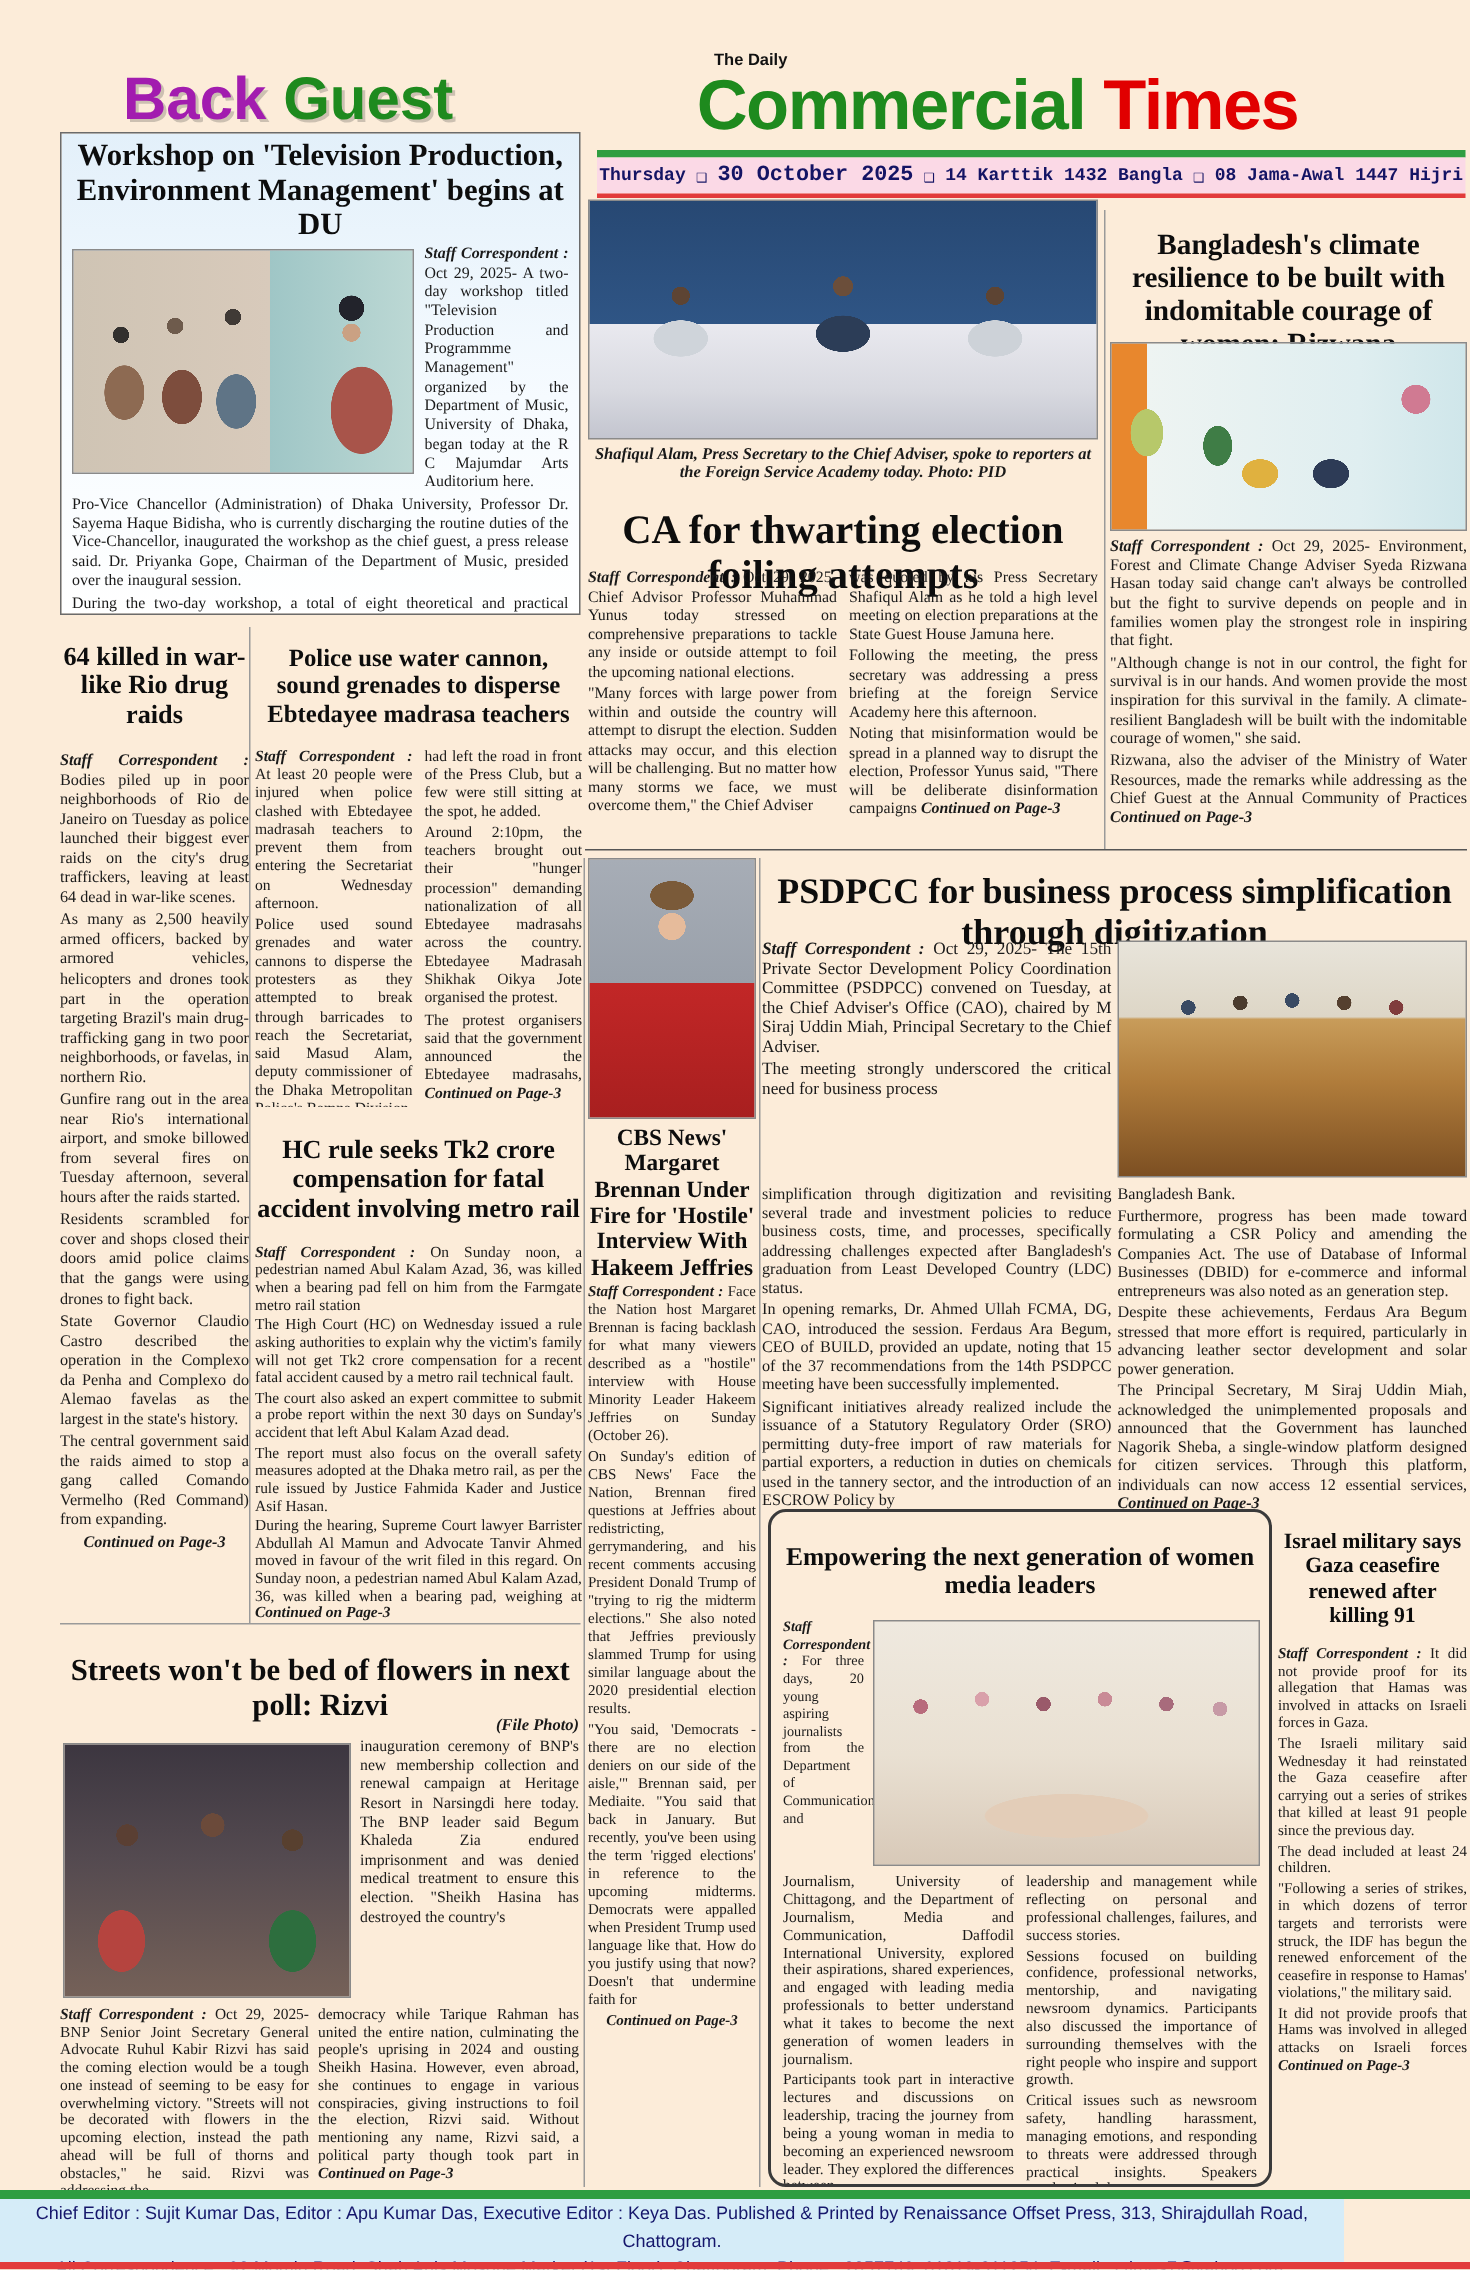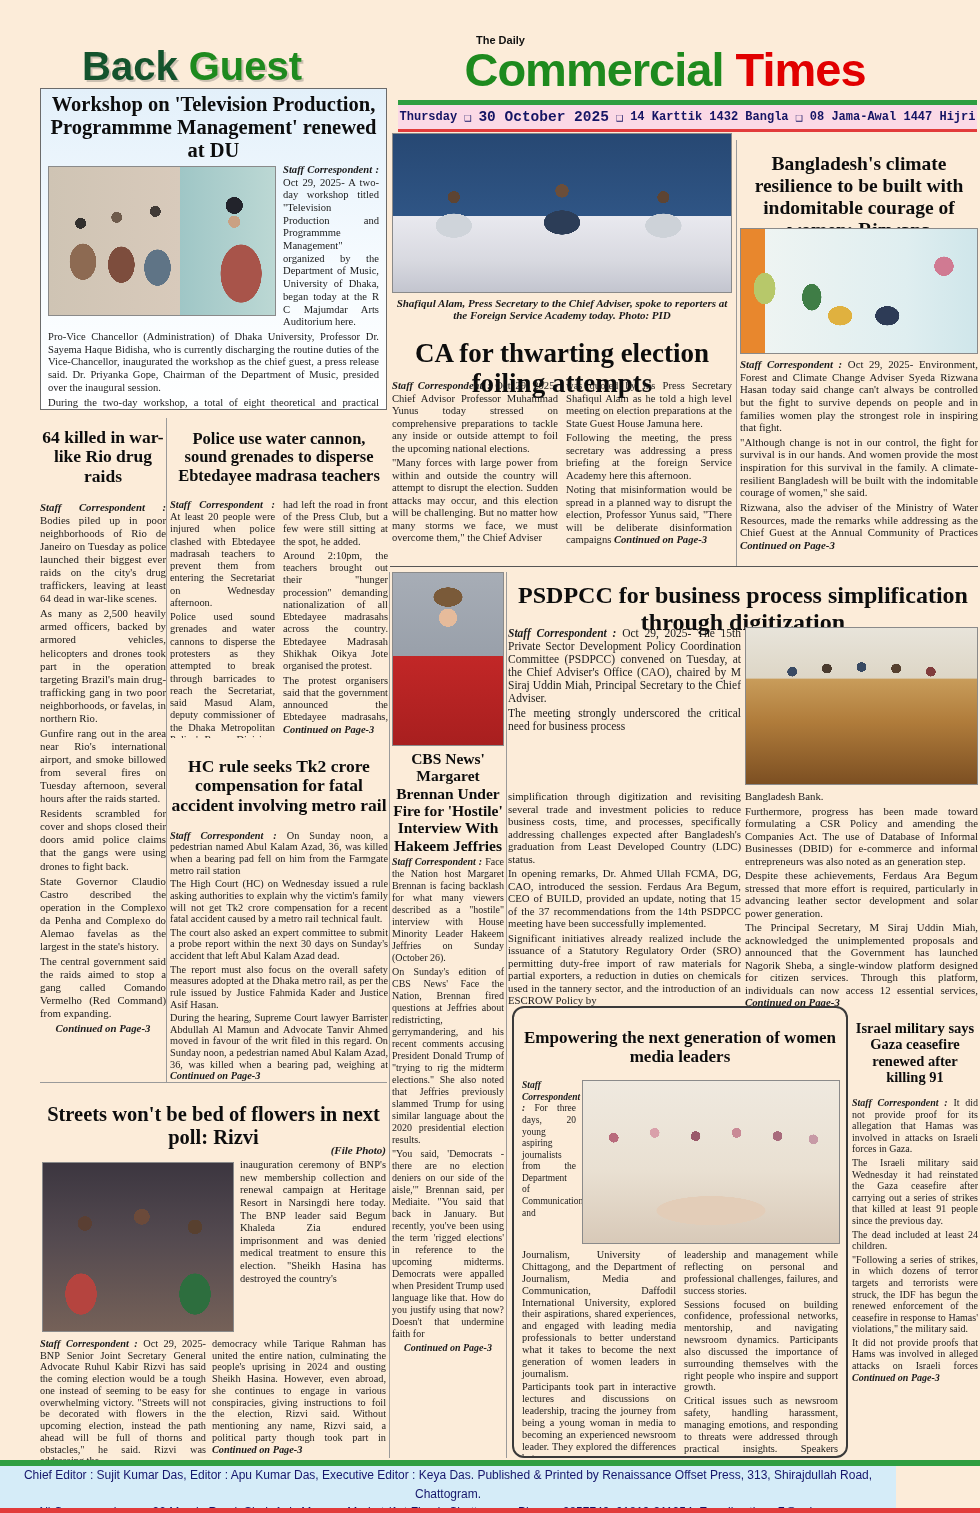--- a/index.html
+++ b/index.html
@@ -12,21 +12,21 @@
   .cont{font-weight:bold;font-style:italic;white-space:nowrap;}
   .hl{font-weight:bold;text-align:center;color:#0d0d0d;line-height:1.12;}
   .caption{font-weight:bold;font-style:italic;text-align:center;}
   .ph{border:1px solid #8a8a8a;box-sizing:border-box;}
   .rule{background:#9a9a9a;}
   .center{text-align:center;}
 
   
   #backpage{left:82px;top:44px;font-family:"Liberation Sans",sans-serif;font-weight:bold;
             font-size:40px;letter-spacing:0;text-shadow:2px 2px 0 rgba(60,60,60,.25);}
-  #backpage .b1{color:#14532d;} #backpage .b2{color:#1e8a1e;}
+  #backpage .b1{color:#a21caf;} #backpage .b2{color:#1e8a1e;}
   #masthead{left:430px;top:34px;width:470px;font-family:"Liberation Sans",sans-serif;}
   #masthead .daily{font-size:11px;font-weight:bold;color:#111;padding-left:46px;}
   #masthead .big{font-size:47px;font-weight:bold;letter-spacing:-1px;line-height:1.0;text-align:center;}
   #masthead .big .g{color:#1e8a1e;} #masthead .big .r{color:#e10000;}
   #masthead .tag{font-size:9.5px;font-weight:bold;color:#e10000;letter-spacing:3px;text-align:right;padding-right:20px;margin-top:24px;}
   #bar-green-top{left:398px;top:100px;width:579px;height:5px;background:#2f9e41;}
   #dateband{left:398px;top:105px;width:579px;height:24px;background:#fbd9e6;
             font-family:Liberation Mono, monospace;color:#141464;font-weight:bold;
             display:flex;align-items:center;justify-content:center;gap:7px;font-size:12px;}
   #dateband .big-date{font-size:14.5px;}
@@ -198,21 +198,21 @@
     <span>❑</span>
     <span class="big-date">30 October 2025</span>
     <span>❑</span>
     <span>14 Karttik 1432 Bangla</span>
     <span>❑</span>
     <span>08 Jama-Awal 1447 Hijri</span>
   </div>
   <div id="bar-red-top" class="abs"></div>
 
   <section id="wk" class="abs">
-    <h2 class="hl">Workshop on 'Television Production, Programmme Management' renewed at DU</h2>
+    <h2 class="hl">Workshop on 'Television Production, Environment Management' begins at DU</h2>
     <div class="bt j">
       <div id="wk-photo" class="ph"></div>
       <p><span class="byline">Staff Correspondent :</span> <span>Oct 29, 2025- A two-day workshop titled "Television Production and Programmme Management" organized by the Department of Music, University of Dhaka, began today at the R C Majumdar Arts Auditorium here.</span></p>
       <p>Pro-Vice Chancellor (Administration) of Dhaka University, Professor Dr. Sayema Haque Bidisha, who is currently discharging the routine duties of the Vice-Chancellor, inaugurated the workshop as the chief guest, a press release said. Dr. Priyanka Gope, Chairman of the Department of Music, presided over the inaugural session.</p>
       <p><span>During the two-day workshop, a total of eight theoretical and practical sessions will be held.  The sessions will be conducted by Ejaz Uddin Ahmed, Head of Programmes, Deepto TV; Dr. Islam Shafiq, researcher and media personality; Nahid Masud, sound</span> </p>
     </div>
   </section>
 
   <div id="main-photo" class="abs ph"></div>
   <div id="main-caption" class="abs caption">Shafiqul Alam, Press Secretary to the Chief Adviser, spoke to reporters at the Foreign Service Academy today. Photo: PID</div>

